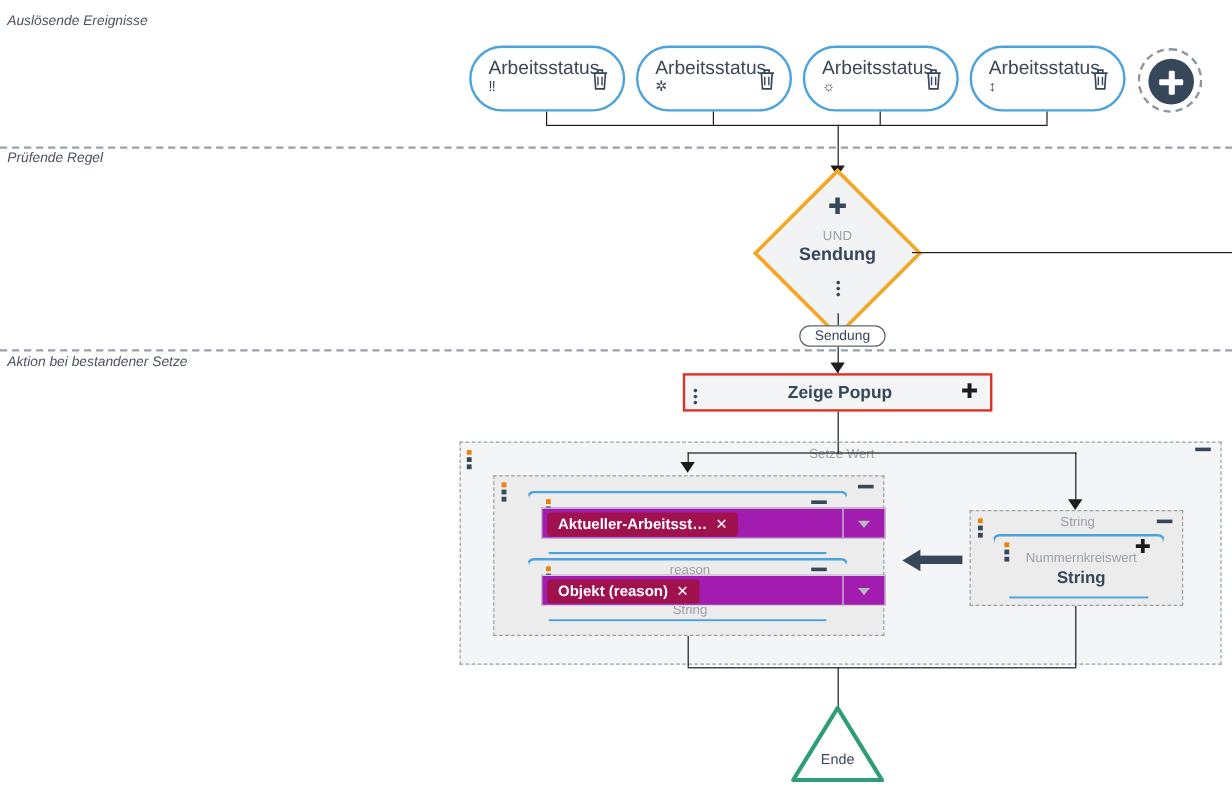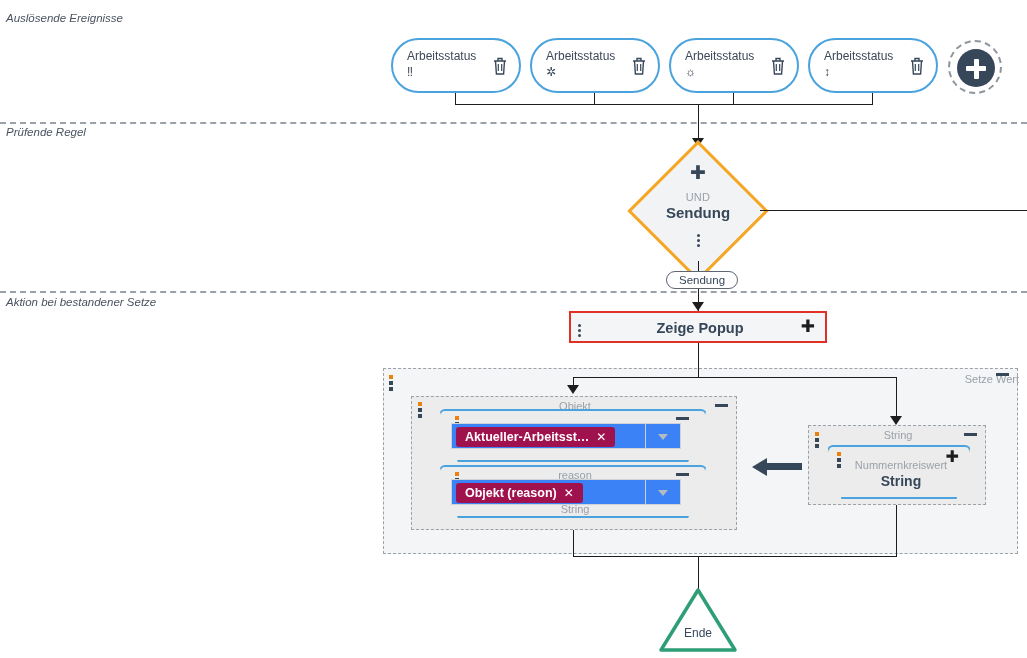--- a/index.html
+++ b/index.html
@@ -33,21 +33,21 @@
   }
 
   
   .event-node{
     position:absolute;top:38px;width:130px;height:55px;
     border:2px solid #4ba3dd;border-radius:28px;
     background:#ffffff;box-sizing:border-box;
   }
   .event-title{
     position:absolute;left:14px;top:9px;
-    font-size:12px;color:#3c4858;white-space:nowrap;
+    font-size:16px;color:#3c4858;white-space:nowrap;
   }
   .event-sub{
     position:absolute;left:14px;top:26px;
     font-size:12px;color:#3c4858;line-height:1;
   }
   .trash-icon{
     position:absolute;right:11px;top:16px;width:16px;height:20px;
     cursor:pointer;
   }
 
@@ -115,21 +115,21 @@
     position:absolute;right:10px;top:5px;
     font-size:17px;font-weight:bold;color:#1d1d1d;line-height:1;
   }
 
   
   .setze{
     position:absolute;left:383px;top:368px;width:635px;height:186px;
     border:1.5px dashed #9aa1a9;background:#f4f5f6;box-sizing:border-box;
   }
   .setze-title{
-    position:absolute;left:0;top:4px;width:635px;text-align:right;
+    position:absolute;left:0;top:4px;width:635px;text-align:center;
     font-size:11px;color:#9aa1a9;
   }
   .setze-minus{
     position:absolute;right:8px;top:4px;width:13px;height:3px;background:#37475a;
   }
 
   
   .objekt{
     position:absolute;left:411px;top:396px;width:326px;height:134px;
     border:1.5px dashed #9aa1a9;background:#ececec;box-sizing:border-box;
@@ -153,22 +153,22 @@
     position:absolute;left:0;top:2px;width:268px;text-align:center;
     font-size:11px;color:#9aa1a9;
   }
   .field-type{
     position:absolute;left:0;bottom:1px;width:268px;text-align:center;
     font-size:11px;color:#9aa1a9;
   }
   .field-minus{position:absolute;right:16px;top:6px;width:13px;height:3px;background:#37475a;}
 
   .select-box{
-    position:absolute;left:12px;top:14px;width:230px;height:26px;
-    background:#3b82f6;border:1px solid #cfd3d7;box-sizing:border-box;
+    position:absolute;left:12px;top:14px;width:287px;height:26px;
+    background:#a21caf;border:1px solid #cfd3d7;box-sizing:border-box;
   }
   .chip{
     position:absolute;left:4px;top:3px;height:20px;
     background:#a0124e;border-radius:3px;
     color:#fff;font-size:12.5px;font-weight:bold;
     display:flex;align-items:center;gap:7px;
     padding:0 9px;box-sizing:border-box;white-space:nowrap;
   }
   .chip-x{font-size:12px;font-weight:bold;}
   .caret-cell{
@@ -339,21 +339,20 @@
 
   <div class="v-line" style="left:698px;top:368px;height:9px"></div>
   <div class="h-line" style="left:573px;top:377px;width:126px"></div>
   <div class="v-line" style="left:573px;top:377px;height:11px"></div>
   <div class="arrow-down" style="left:567px;top:385px"></div>
   <div class="h-line" style="left:698px;top:377px;width:199px"></div>
   <div class="v-line" style="left:896px;top:377px;height:44px"></div>
   <div class="arrow-down" style="left:890px;top:416px"></div>
 
   <div class="objekt">
-    <span class="objekt-title">Objekt</span>
     <span class="objekt-minus"></span>
     <span class="grip" style="left:6px;top:5px">
         <i class="o"></i>
         <i></i>
         <i></i>
       </span>
   </div>
 
   <div class="trap" style="left:439px;top:409px">
     <span class="field-minus"></span>

